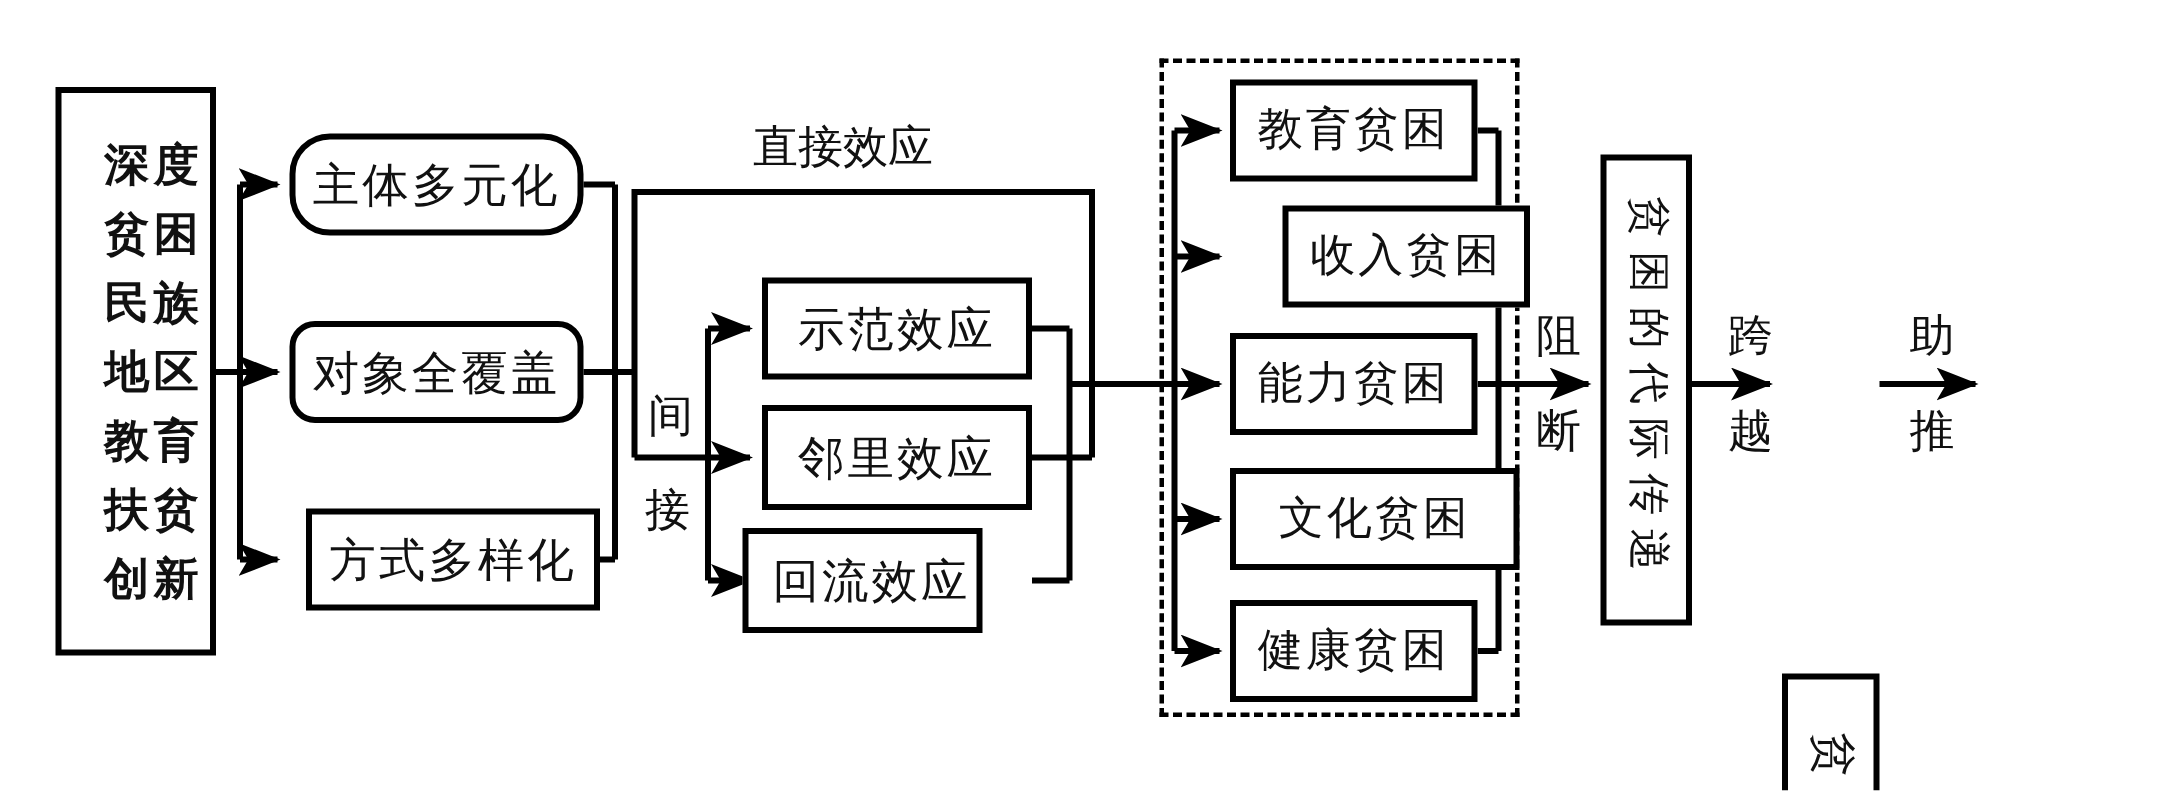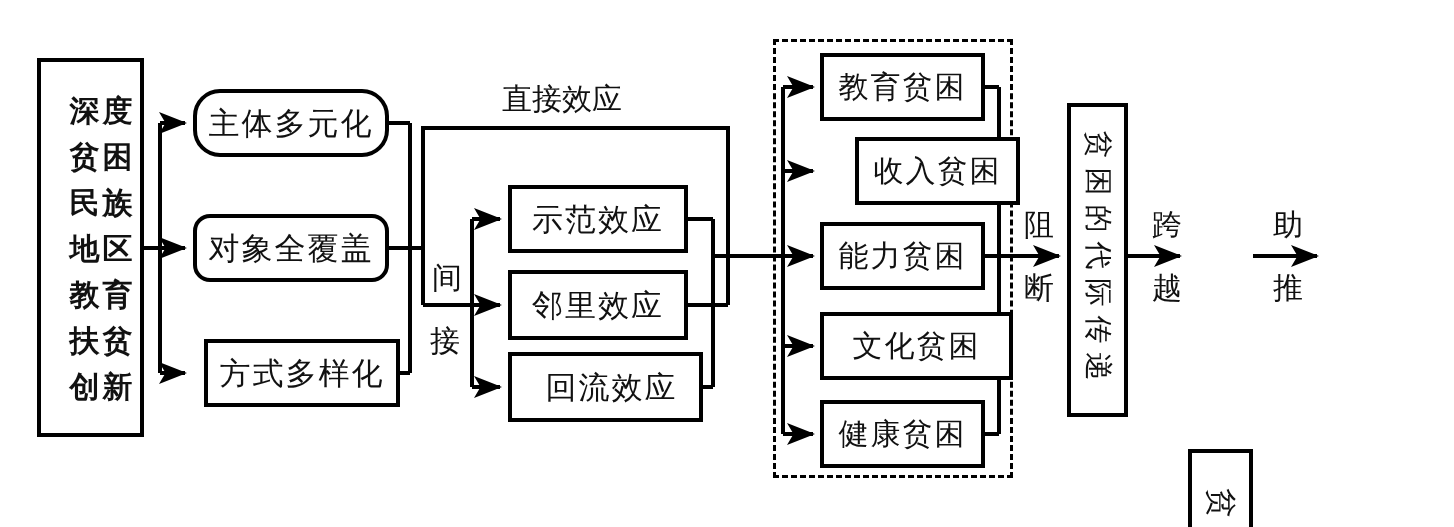--- a/index.html
+++ b/index.html
@@ -130,21 +130,21 @@
 
   <div class="flabel" style="left:432px;top:263px;">间</div>
   <div class="flabel" style="left:430px;top:326px;">接</div>
 
   <div class="box" style="left:508px;top:185px;width:180px;height:68px;">
     <span class="hlabel">示范效应</span>
   </div>
   <div class="box" style="left:508px;top:270px;width:180px;height:70px;">
     <span class="hlabel">邻里效应</span>
   </div>
-  <div class="box" style="left:508px;top:352px;width:195px;height:70px;padding-left:12px;">
+  <div class="box" style="left:495px;top:352px;width:160px;height:70px;padding-left:12px;">
     <span class="hlabel">回流效应</span>
   </div>
 
   <div class="box" style="left:820px;top:53px;width:165px;height:68px;">
     <span class="plabel">教育贫困</span>
   </div>
   <div class="box" style="left:820px;top:137px;width:165px;height:68px;margin-left:35px;">
     <span class="plabel">收入贫困</span>
   </div>
   <div class="box" style="left:820px;top:222px;width:165px;height:68px;">

